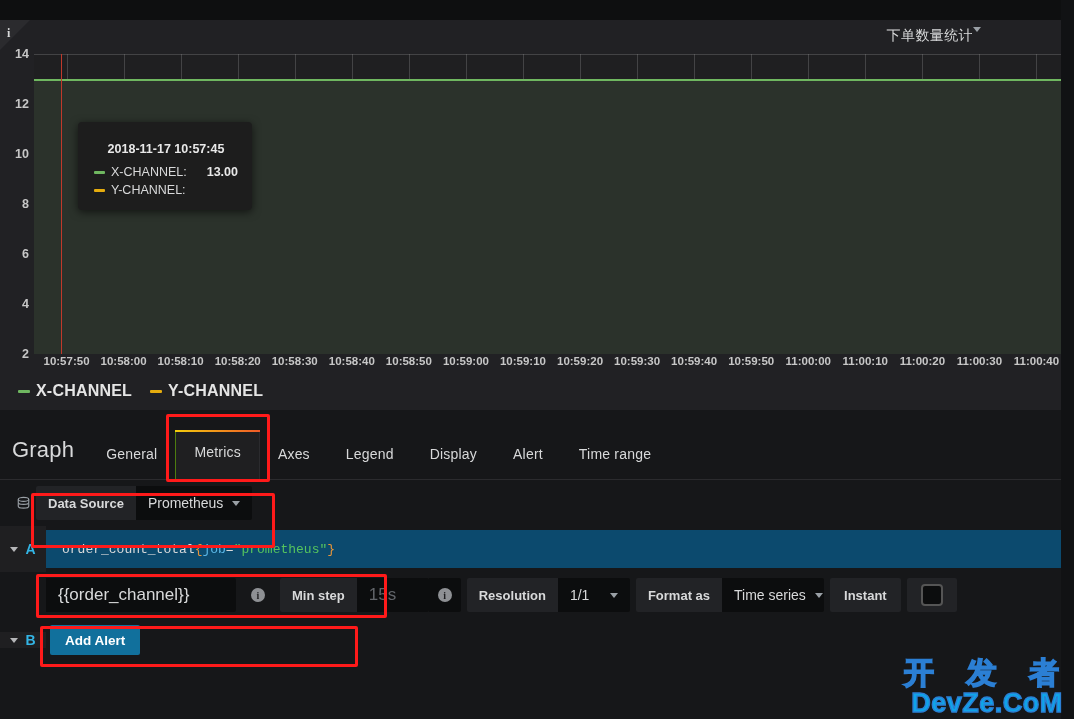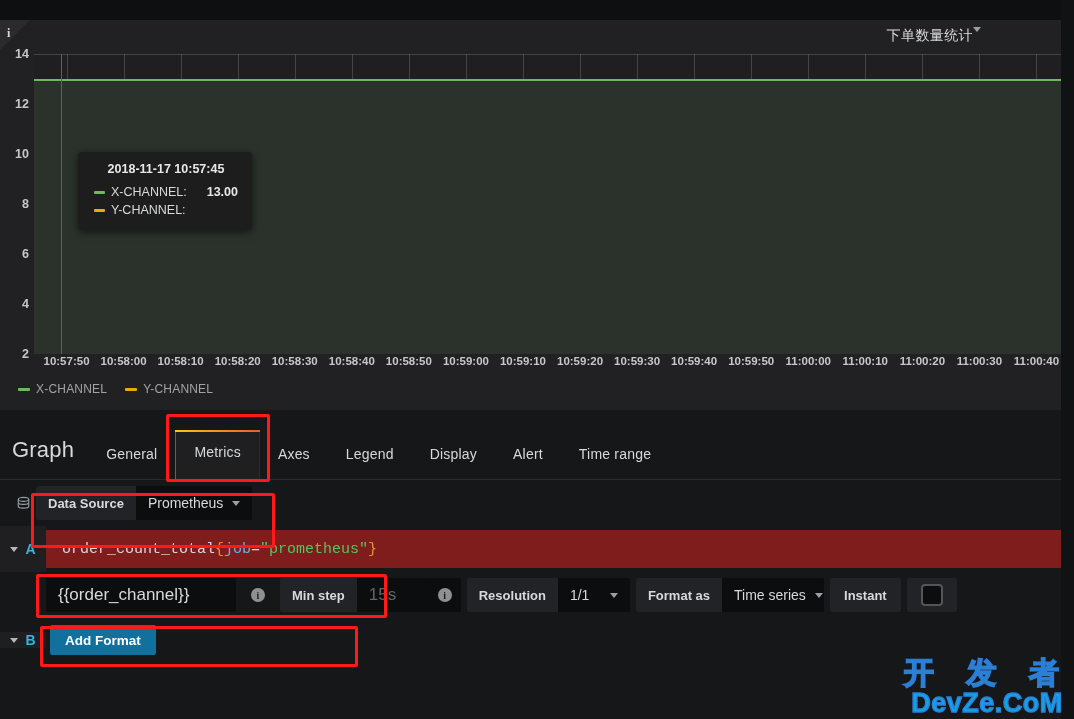--- a/index.html
+++ b/index.html
@@ -74,23 +74,23 @@
   .series-line {
     position: absolute; left: 0; right: 0; height: 1.5px;
     background: #6fb760;
   }
   .crosshair {
     position: absolute; top: 0; bottom: 0; width: 1px; background: #c0392b;
   }
 
   
   .tooltip {
-    position: absolute; left: 78px; top: 132px;
+    position: absolute; left: 78px; top: 102px;
     background: #1d1d1d; border-radius: 4px;
-    padding: 10px 14px 11px 16px;
+    padding: 20px 14px 11px 16px;
     box-shadow: 0 2px 8px rgba(0,0,0,.6);
     z-index: 9; min-width: 150px;
   }
   .tt-time {
     color: #e8e8e8; font-size: 12.5px; font-weight: bold;
     text-align: center; margin-bottom: 7px; white-space: nowrap;
   }
   .tt-row {
     display: flex; align-items: center; gap: 6px;
     color: #d8d9da; font-size: 12.5px; line-height: 18px; white-space: nowrap;
@@ -107,21 +107,21 @@
     position: absolute; top: 0; transform: translateX(-50%);
     color: #c7c7c7; font-size: 11.5px; font-weight: bold; white-space: nowrap;
   }
   
   .chart-legend {
     position: absolute; left: 18px; top: 328px;
     display: flex; gap: 18px; align-items: center;
   }
   .lg-item { display: flex; align-items: center; gap: 6px; }
   .lg-dash { width: 12px; height: 3px; border-radius: 1px; }
-  .lg-text { color: #a3a3a3; font-size: 12px; font-weight: normal; letter-spacing: .2px; }
+  .lg-text { color: #e5e5e5; font-size: 16px; font-weight: bold; letter-spacing: .2px; }
 
   
   .editor {
     position: absolute; left: 0; top: 412px; width: 1061px; height: 307px;
     background: #161719;
   }
   .tabbar {
     position: relative; height: 68px; border-bottom: 1px solid #2b2b2e;
     display: flex; align-items: flex-end; padding-left: 8px;
   }
@@ -172,23 +172,23 @@
   .query-row {
     display: flex; align-items: stretch; height: 46px; padding-left: 0;
   }
   .row-handle {
     width: 46px; display: flex; align-items: center; justify-content: center;
     gap: 7px; background: #1f1f21;
   }
   .row-handle .caret-down { border-top-color: #b5b6b8; }
   .row-letter { color: #33b5e5; font-size: 14px; font-weight: bold; }
   .query-input {
-    flex: 1; background: #7f1d1d; margin: 4px 0;
+    flex: 1; background: #0c4a6e; margin: 4px 0;
     display: flex; align-items: center; padding-left: 16px;
-    font-family: "Liberation Mono", monospace; font-size: 15px;
+    font-family: "Liberation Mono", monospace; font-size: 13px;
   }
   .tok-metric { color: #d8d9da; }
   .tok-brace  { color: #e8953a; }
   .tok-key    { color: #5bb8e8; }
   .tok-eq     { color: #d8d9da; }
   .tok-str    { color: #55c45e; }
 
   .opts-row {
     display: flex; align-items: center; height: 46px;
     padding-left: 46px; gap: 6px;
@@ -444,21 +444,21 @@
         <div class="checkbox-box"></div>
       </div>
     </div>
 
     <div class="query-row addq-row">
       <div class="row-handle">
         <span class="caret-down"></span>
         <span class="row-letter">B</span>
       </div>
       <div style="display:flex;align-items:center;padding-left:4px">
-        <div class="btn-add">Add Format</div>
+        <div class="btn-add">Add Alert</div>
       </div>
     </div>
   </div>
 
   <div class="anno" style="left:166px;top:414px;width:104px;height:68px;"></div>
   <div class="anno" style="left:31px;top:493px;width:244px;height:55px;"></div>
   <div class="anno" style="left:36px;top:574px;width:351px;height:44px;"></div>
   <div class="anno" style="left:40px;top:626px;width:318px;height:41px;"></div>
 
   <div class="rail-right"></div>

